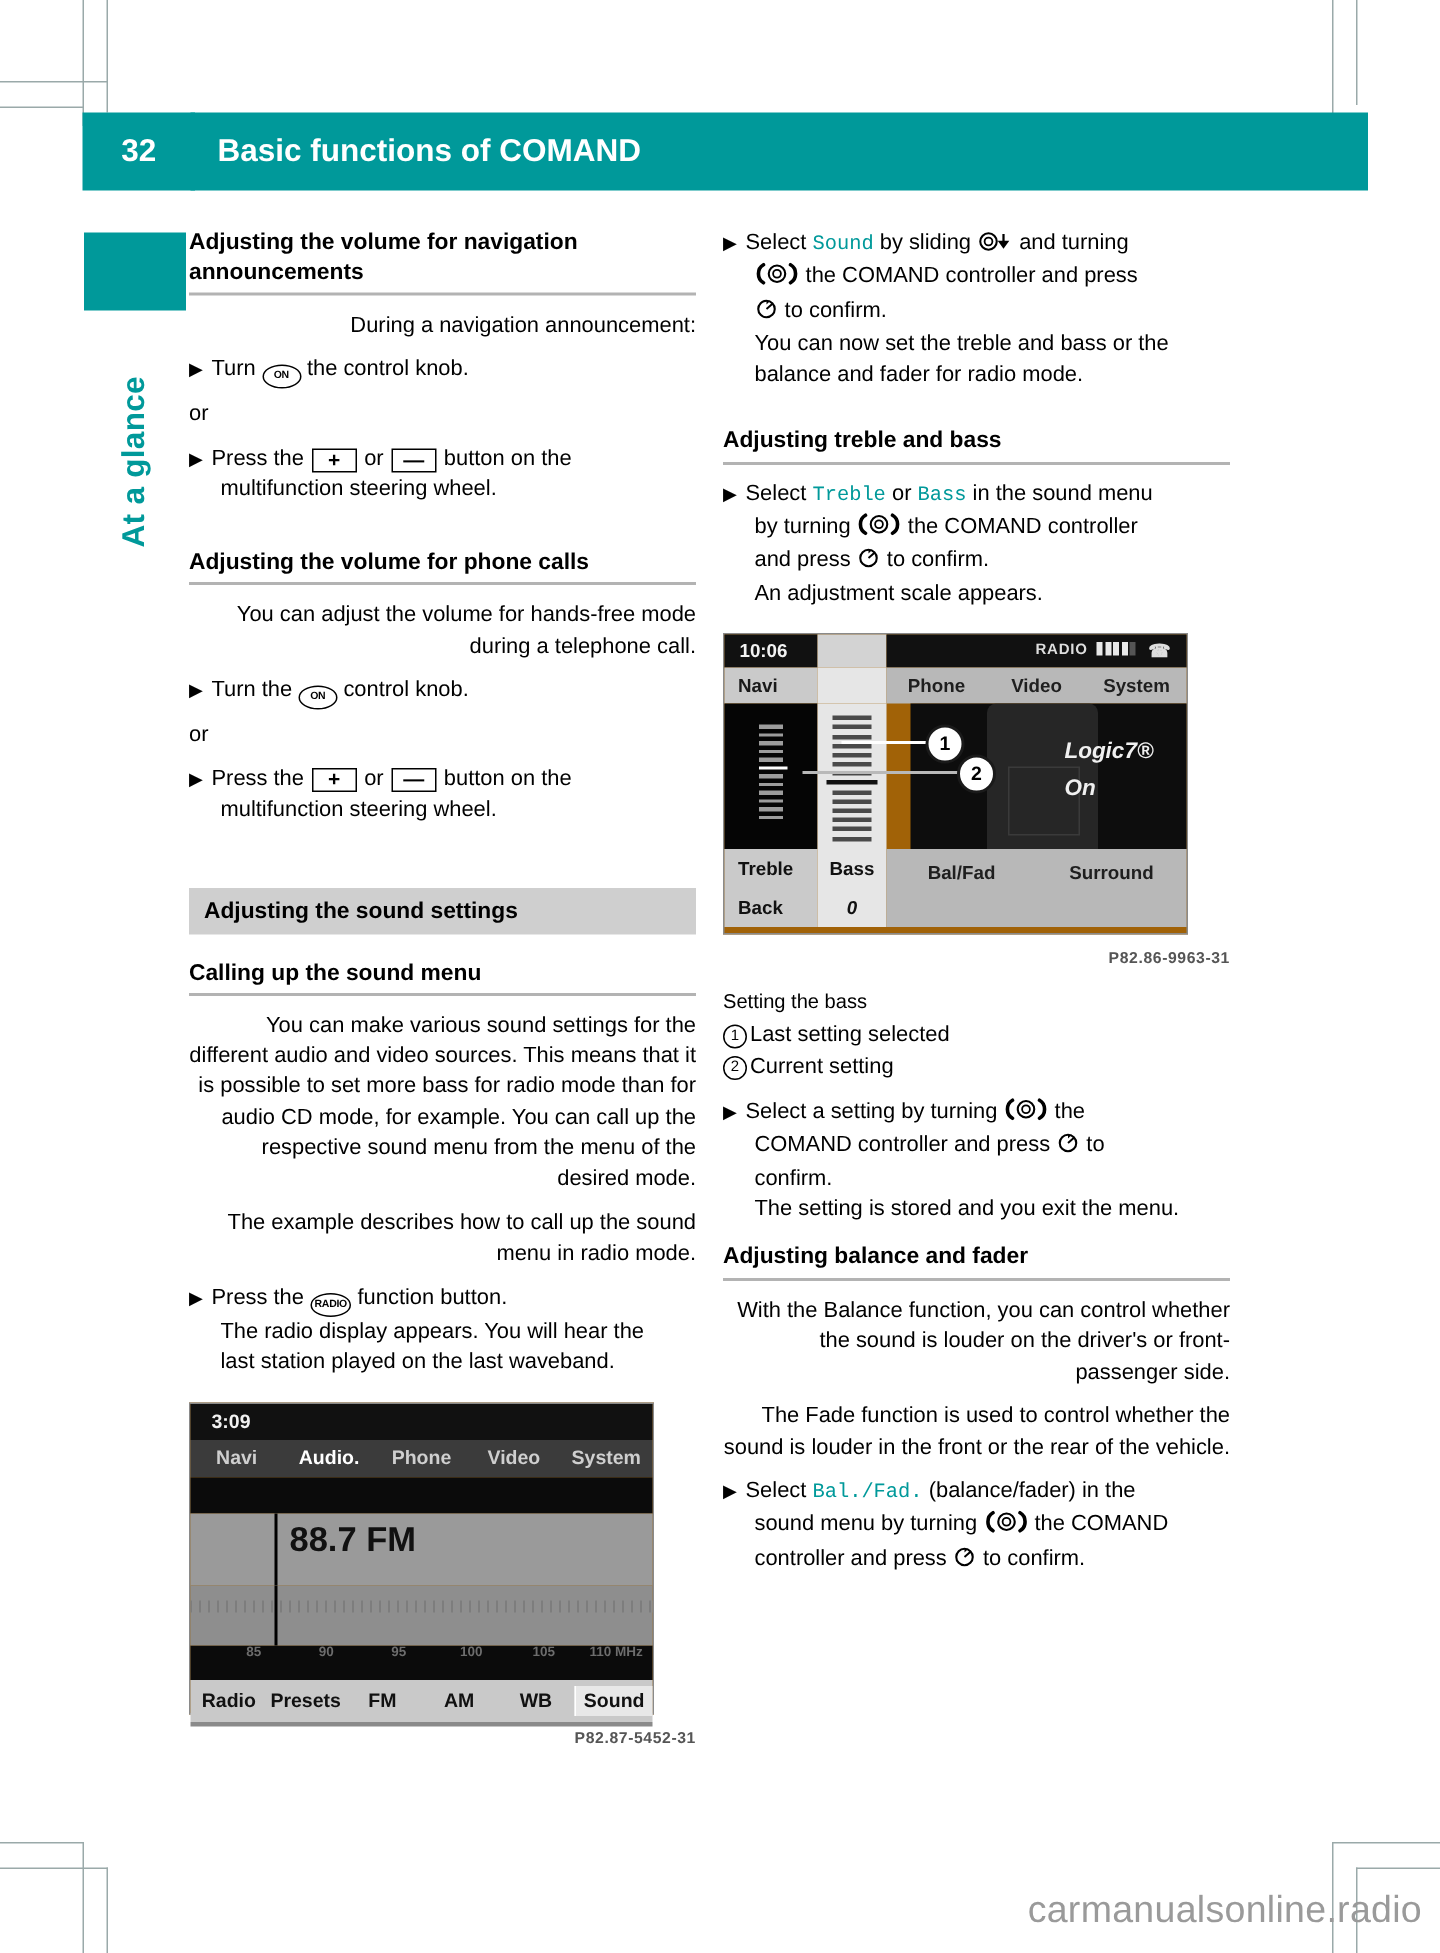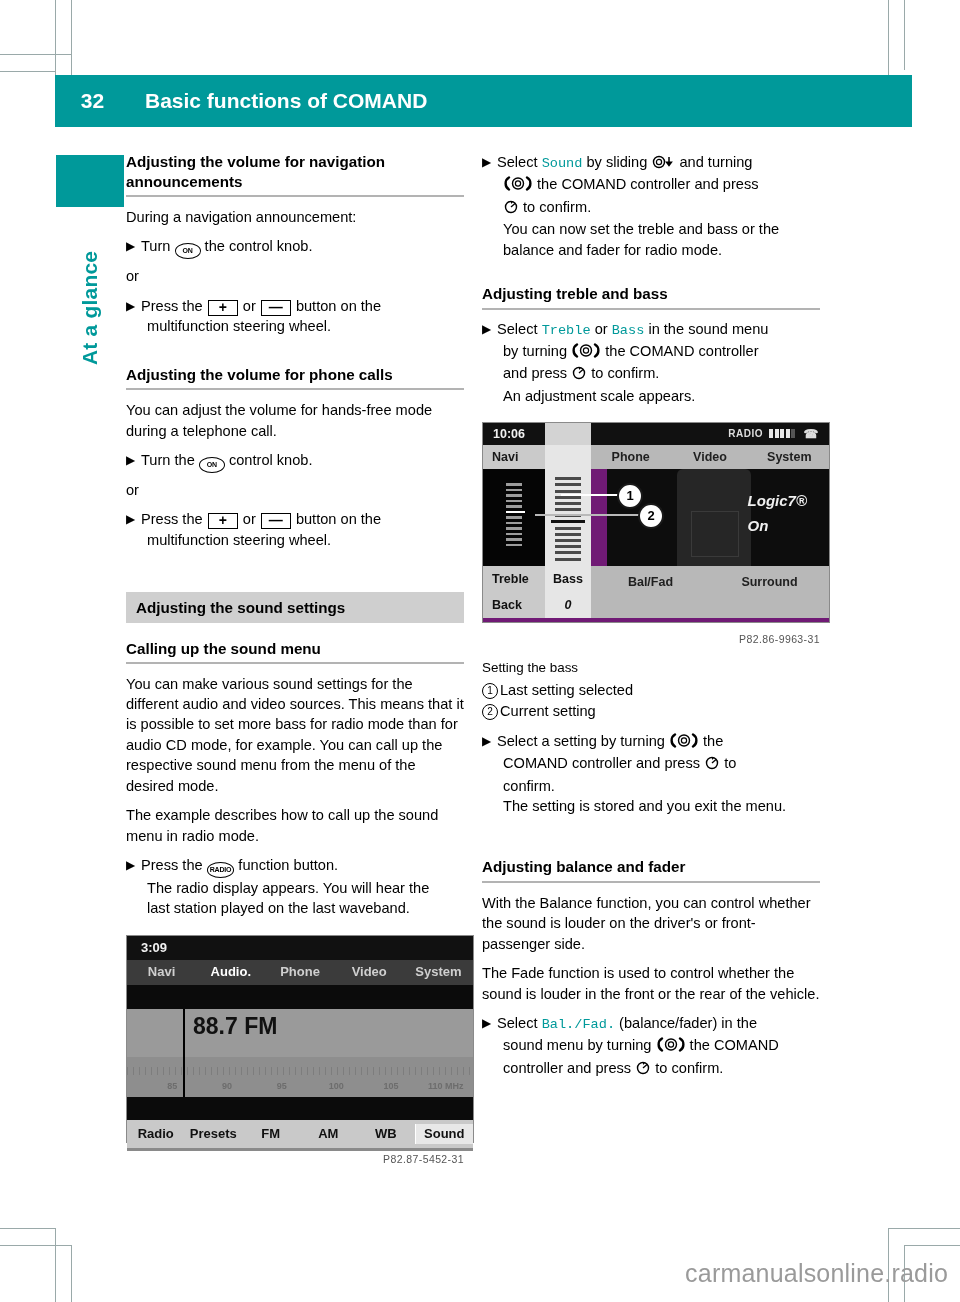--- a/index.html
+++ b/index.html
@@ -112,20 +112,21 @@
     background: #cfcfcf;
     font-size: 15.2px;
     font-weight: bold;
     padding: 6px 0 6px 10px;
     margin: 0;
     line-height: 19px;
   }
 
   p.para {
     margin: 9px 0 0 0;
+    text-align: right;
   }
   p.para.first { margin-top: 10px; }
 
   .step {
     margin: 9px 0 0 0;
     padding-left: 15px;
     position: relative;
   }
   .step .bullet {
     position: absolute;
@@ -190,31 +191,31 @@
   }
   .legend-row .numcircle { position: absolute; left: 0; top: 3px; }
   .legend-title { margin: 8px 0 2px 0; font-size: 13.4px; }
 
   
   .ctrl { display: inline-block; vertical-align: -2px; }
 
   
   .shot-wrap { margin-top: 16px; }
   .shot {
-    width: 348px;
+    width: 310px;
     border: 1px solid #8a8a8a;
     box-sizing: border-box;
-    background: #701a75;
+    background: #a16207;
     position: relative;
     font-family: "Liberation Sans", sans-serif;
   }
   .shot-caption {
     text-align: right;
     font-size: 10.5px;
-    font-weight: normal;
+    font-weight: bold;
     color: #555;
     margin-top: 6px;
     letter-spacing: 0.4px;
   }
 
   
   #radio-shot { height: 208px; }
   .r-statusbar {
     height: 24px; background: #111;
     color: #f2f2f2; font-size: 13px; font-weight: bold;
@@ -246,21 +247,21 @@
   .r-scale .cursor {
     position: absolute; left: 56px; top: 0; width: 2px; height: 100%;
     background: #000;
   }
   .r-scale .ticks {
     position: absolute; left: 0; right: 0; top: 10px; height: 8px;
     background: repeating-linear-gradient(to right,
       #7d7d7d 0px, #7d7d7d 1px, #8e8e8e 1px, #8e8e8e 6px);
   }
   .r-scale .labels {
-    position: absolute; left: 0; right: 0; top: 19px;
+    position: absolute; left: 0; right: 0; top: 34px;
     display: flex; color: #6d6d6d; font-size: 9px; font-weight: bold; padding-left: 18px;
   }
   .r-scale .labels span { flex: 1; text-align: center; }
   .r-botgap { height: 23px; background: #0b0b0b; }
   .r-softkeys {
     height: 28px; background: #c9c9c9;
     display: flex; align-items: center;
     color: #111; font-size: 13px; font-weight: bold;
   }
   .r-softkeys span { flex: 1; text-align: center; }
@@ -724,21 +725,21 @@
             <path d="M8 8 L12 4.5" stroke="#000" stroke-width="1.3"></path>
             <path d="M8 2.5 L10.5 2.5 L8 5 Z" fill="#000"></path>
           </svg>
       </span>
       <span>to</span>
     </span>
     <span class="cont">confirm.</span>
     <span class="cont">The setting is stored and you exit the menu.</span>
   </div>
 
-  <h2 class="section-head" style="margin-top:41px;">Adjusting balance and fader</h2>
+  <h2 class="section-head" style="margin-top:12px;">Adjusting balance and fader</h2>
 
   <p class="para first">With the Balance function, you can control whether the sound is louder on the driver's or front-passenger side.</p>
   <p class="para">The Fade function is used to control whether the sound is louder in the front or the rear of the vehicle.</p>
 
   <div class="step">
     <span class="bullet">▶</span>
     <span>Select</span>
     <span class="mono">Bal./Fad.</span>
     <span>(balance/fader) in the</span>
     <span class="cont">

